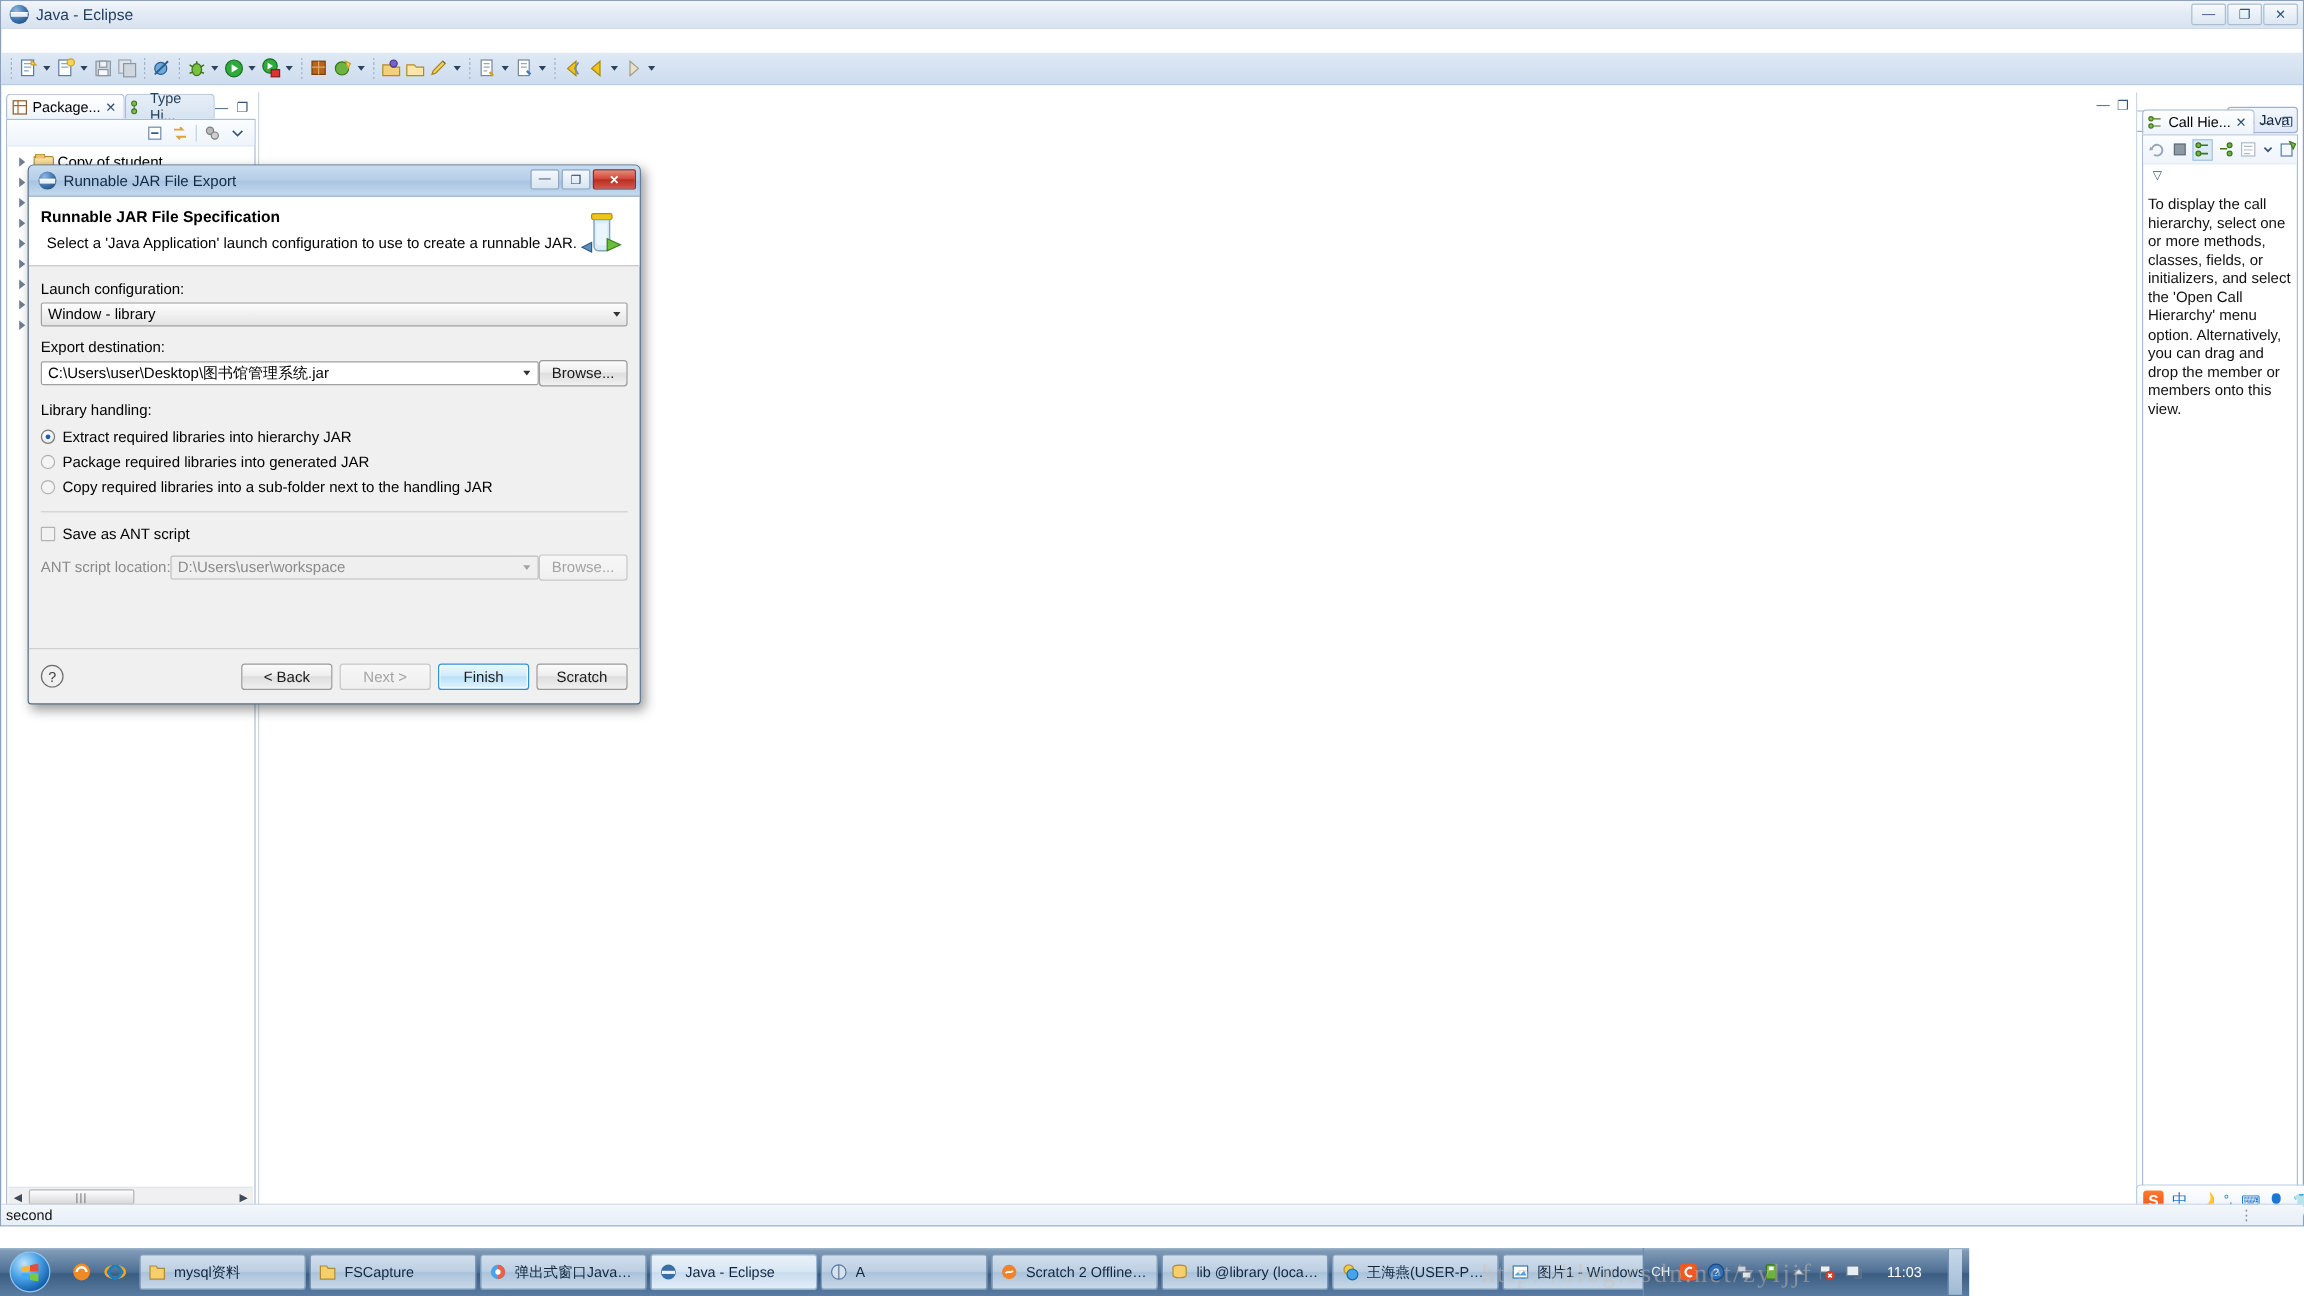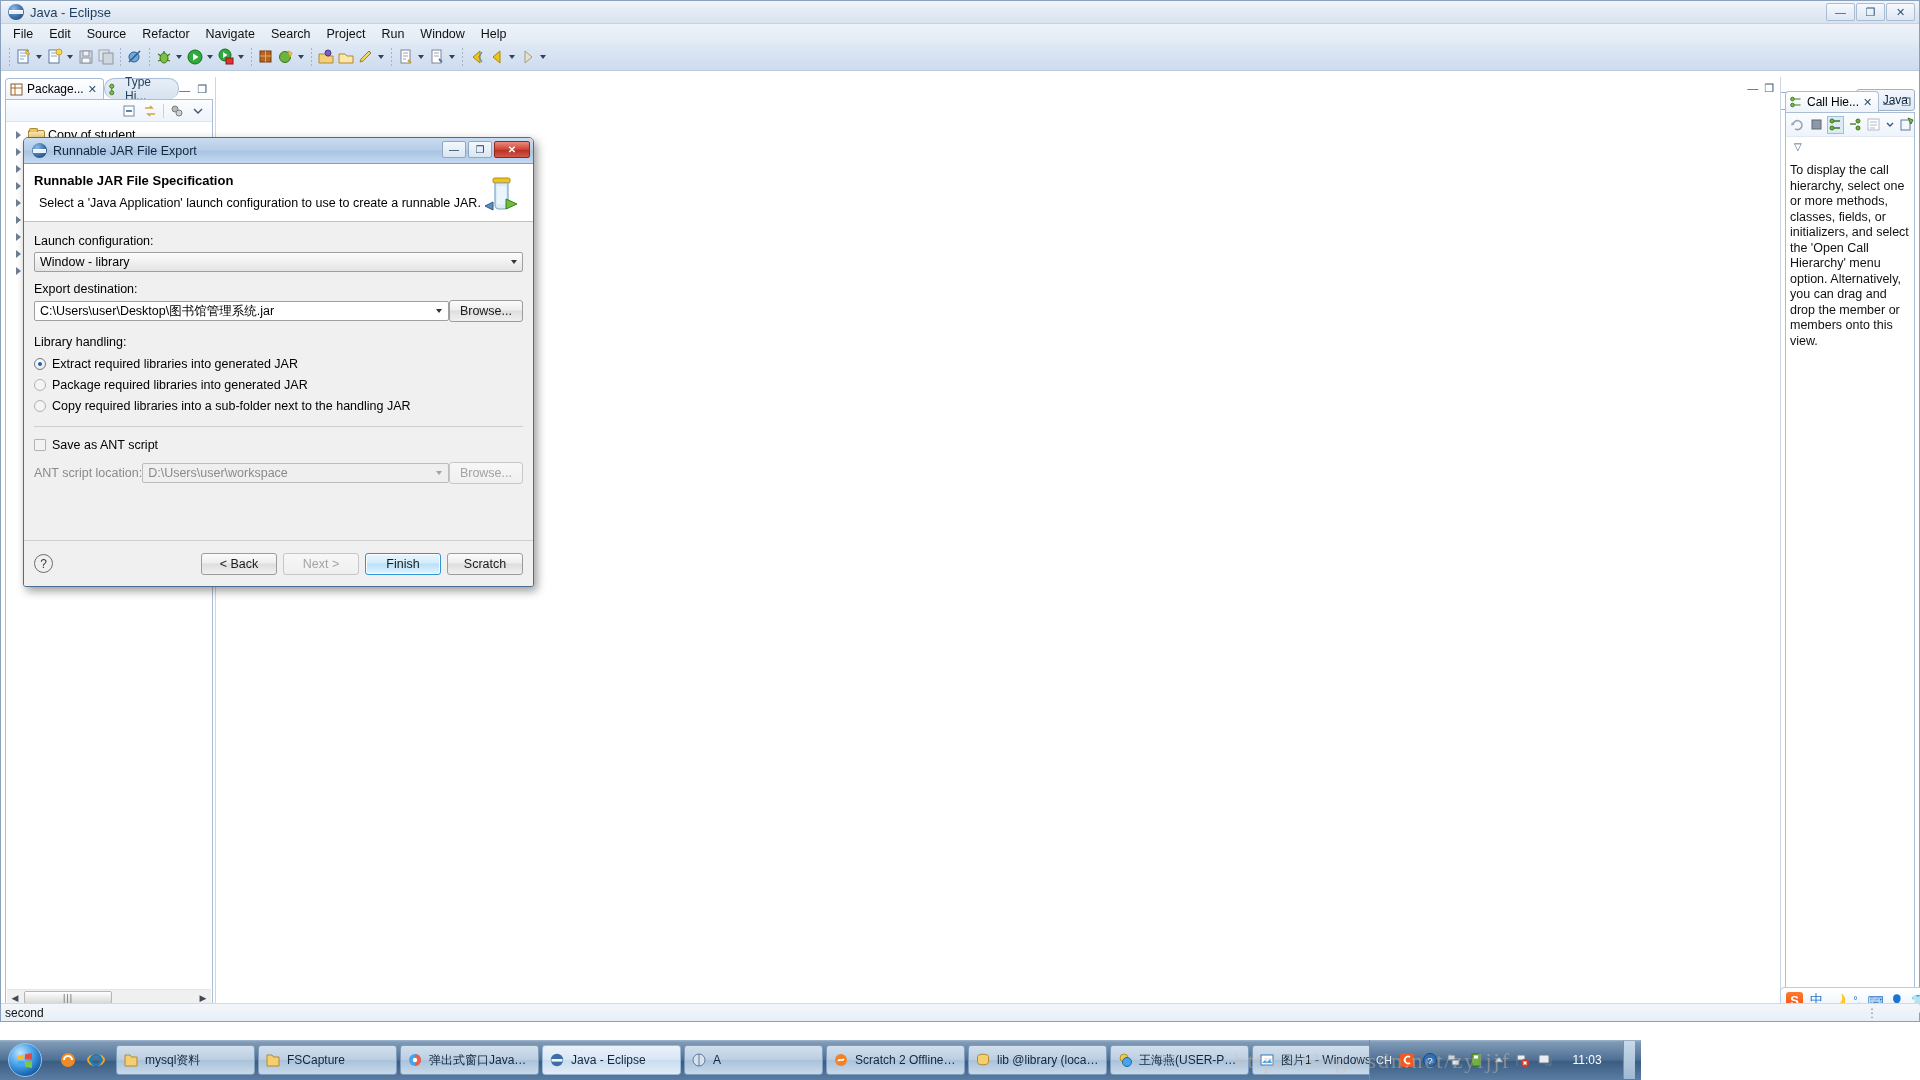--- a/index.html
+++ b/index.html
@@ -100,21 +100,21 @@
     position: absolute; left: 4px; top: 76px; width: 208px; height: 930px;
   }
   .viewtabs { display: flex; height: 22px; align-items: flex-end; }
   .vtab {
     height: 21px; display: flex; align-items: center; gap: 4px;
     padding: 0 6px 0 4px; font-size: 12px;
     border: 1px solid #a9bed6; border-bottom: none;
     border-radius: 4px 4px 0 0;
   }
   .vtab.active { background: linear-gradient(to bottom, #ffffff, #eef4fb); }
-  .vtab.inactive { background: linear-gradient(to bottom, #e6eef8, #d7e3f1); color: #26425f; border-radius: 10px; }
+  .vtab.inactive { background: linear-gradient(to bottom, #e6eef8, #d7e3f1); color: #26425f; }
   .vtab .closex { font-size: 11px; color: #33506f; }
   .viewbody {
     height: 908px; background: #fff;
     border: 1px solid #a9bed6;
     position: relative;
   }
   .viewtools {
     height: 22px; display: flex; align-items: center; justify-content: flex-end;
     gap: 5px; padding-right: 6px;
     background: linear-gradient(to bottom, #fbfdff, #eef4fb);
@@ -388,32 +388,20 @@
   <div class="titlebar">
     <div class="eicon"></div>
     <div class="ttext">Java - Eclipse</div>
     <div class="winbtns">
       <div class="winbtn">—</div>
       <div class="winbtn">❐</div>
       <div class="winbtn">✕</div>
     </div>
   </div>
 
-  <div class="menubar">
-    <div class="menuitem">File</div>
-    <div class="menuitem">Edit</div>
-    <div class="menuitem">Source</div>
-    <div class="menuitem">Refactor</div>
-    <div class="menuitem">Navigate</div>
-    <div class="menuitem">Search</div>
-    <div class="menuitem">Project</div>
-    <div class="menuitem">Run</div>
-    <div class="menuitem">Window</div>
-    <div class="menuitem">Help</div>
-  </div>
 
   <div class="toolbar">
     <div class="tb-sep"></div>
     <div class="tb-ico">
       <svg width="18" height="18" viewBox="0 0 18 18">
           <rect x="3" y="2" width="10" height="13" fill="#fdfdfd" stroke="#5b7ba3"></rect>
           <path d="M5 5h6M5 8h6M5 11h4" stroke="#8aa6c6" stroke-width="1"></path>
           <path d="M11 2l4 4h-4z" fill="#f6d55c" stroke="#c9a227"></path>
         </svg>
     </div>
@@ -780,21 +768,21 @@
           <span class="cval">C:\Users\user\Desktop\图书馆管理系统.jar</span>
           <span class="carrow"></span>
         </div>
         <div class="btn">Browse...</div>
       </div>
 
       <div class="fieldlabel" style="margin-top:13px;">Library handling:</div>
 
       <div class="radiorow">
         <span class="radio checked"></span>
-        <span class="radiolabel">Extract required libraries into generated JAR</span>
+        <span class="radiolabel">Extract required libraries into hierarchy JAR</span>
       </div>
       <div class="radiorow">
         <span class="radio off"></span>
         <span class="radiolabel">Package required libraries into generated JAR</span>
       </div>
       <div class="radiorow">
         <span class="radio off"></span>
         <span class="radiolabel">Copy required libraries into a sub-folder next to the handling JAR</span>
       </div>
 

